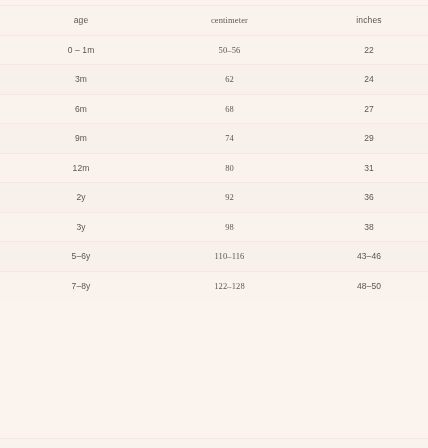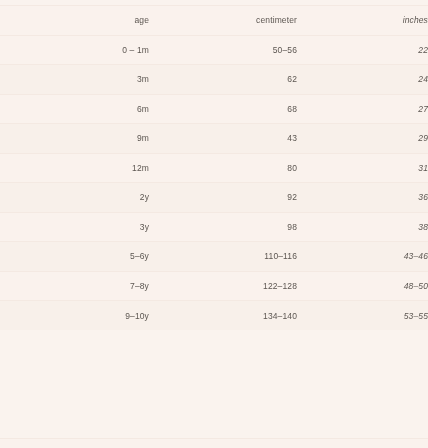--- a/index.html
+++ b/index.html
@@ -35,21 +35,21 @@
   .chart-table col.col-in       { width: 131px; }
 
   .chart-table tr {
     height: 29.5px;
   }
 
   .chart-table th,
   .chart-table td {
     height: 29.5px;
     padding: 0 0 0 13px;
-    text-align: right;
+    text-align: center;
     vertical-align: middle;
     font-size: 8.5px;
     font-weight: 400;
     letter-spacing: 0.12px;
     color: #5c5651;
     border-top: 1px solid #f4e9e2;
     box-sizing: border-box;
     white-space: nowrap;
     overflow: hidden;
   }
@@ -63,22 +63,22 @@
   .chart-table tbody tr:nth-child(odd) > * {
     background: #faf2ed;
   }
   .chart-table tbody tr:nth-child(even) > * {
     background: #f8f0ea;
   }
   .chart-table thead tr > * {
     background: #faf2ed;
   }
 
-  .cell-cm  { padding-left: 13px; }
-  .cell-in  { padding-left: 13px; font-style: italic; }
+  .cell-cm  { padding-left: 13px; font-family: Liberation Serif, serif; }
+  .cell-in  { padding-left: 13px; }
 
   
   .trailing-row {
     position: absolute;
     left: 0;
     right: 0;
     top: 433px;
     height: 15px;
     background: #faf2ed;
     border-top: 1px solid #f4e9e2;
@@ -113,21 +113,21 @@
           <td class="cell-cm">62</td>
           <td class="cell-in">24</td>
         </tr>
         <tr>
           <td class="cell-age">6m</td>
           <td class="cell-cm">68</td>
           <td class="cell-in">27</td>
         </tr>
         <tr>
           <td class="cell-age">9m</td>
-          <td class="cell-cm">43</td>
+          <td class="cell-cm">74</td>
           <td class="cell-in">29</td>
         </tr>
         <tr>
           <td class="cell-age">12m</td>
           <td class="cell-cm">80</td>
           <td class="cell-in">31</td>
         </tr>
         <tr>
           <td class="cell-age">2y</td>
           <td class="cell-cm">92</td>
@@ -141,23 +141,18 @@
         <tr>
           <td class="cell-age">5–6y</td>
           <td class="cell-cm">110–116</td>
           <td class="cell-in">43–46</td>
         </tr>
         <tr>
           <td class="cell-age">7–8y</td>
           <td class="cell-cm">122–128</td>
           <td class="cell-in">48–50</td>
         </tr>
-        <tr>
-          <td class="cell-age">9–10y</td>
-          <td class="cell-cm">134–140</td>
-          <td class="cell-in">53–55</td>
-        </tr>
       </tbody>
   </table>
 
   <div class="trailing-row"></div>
 
 </div>
 
 </body></html>

